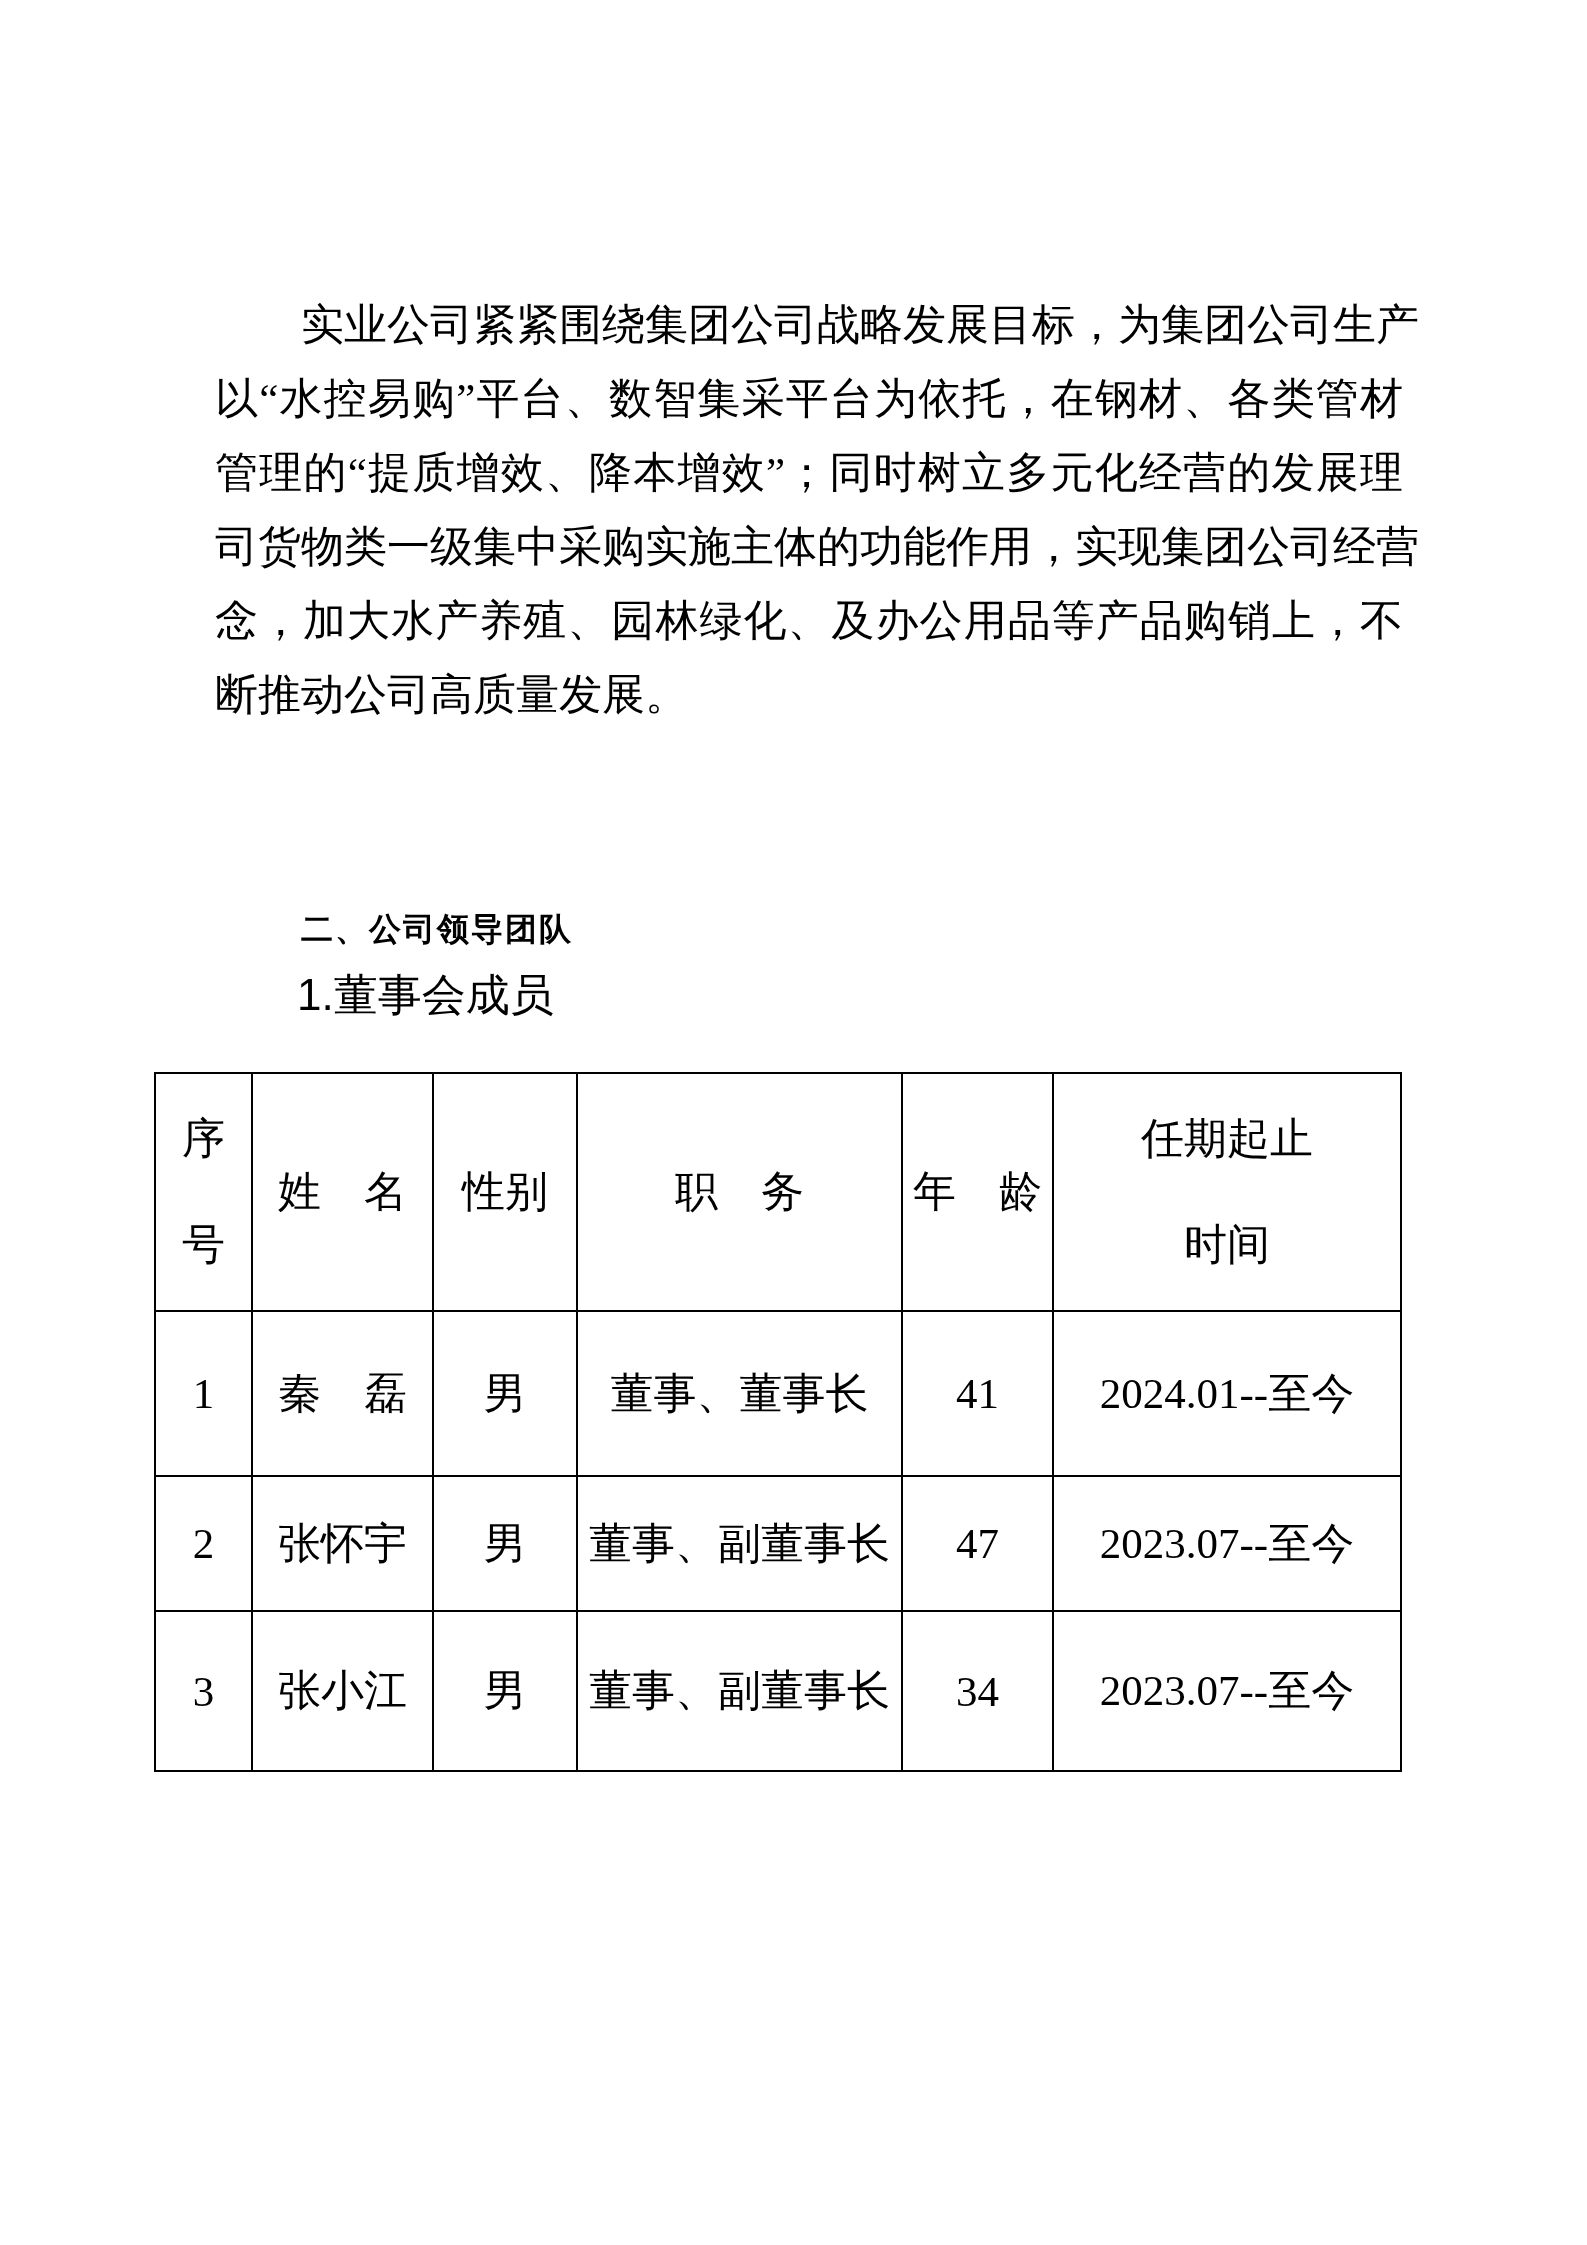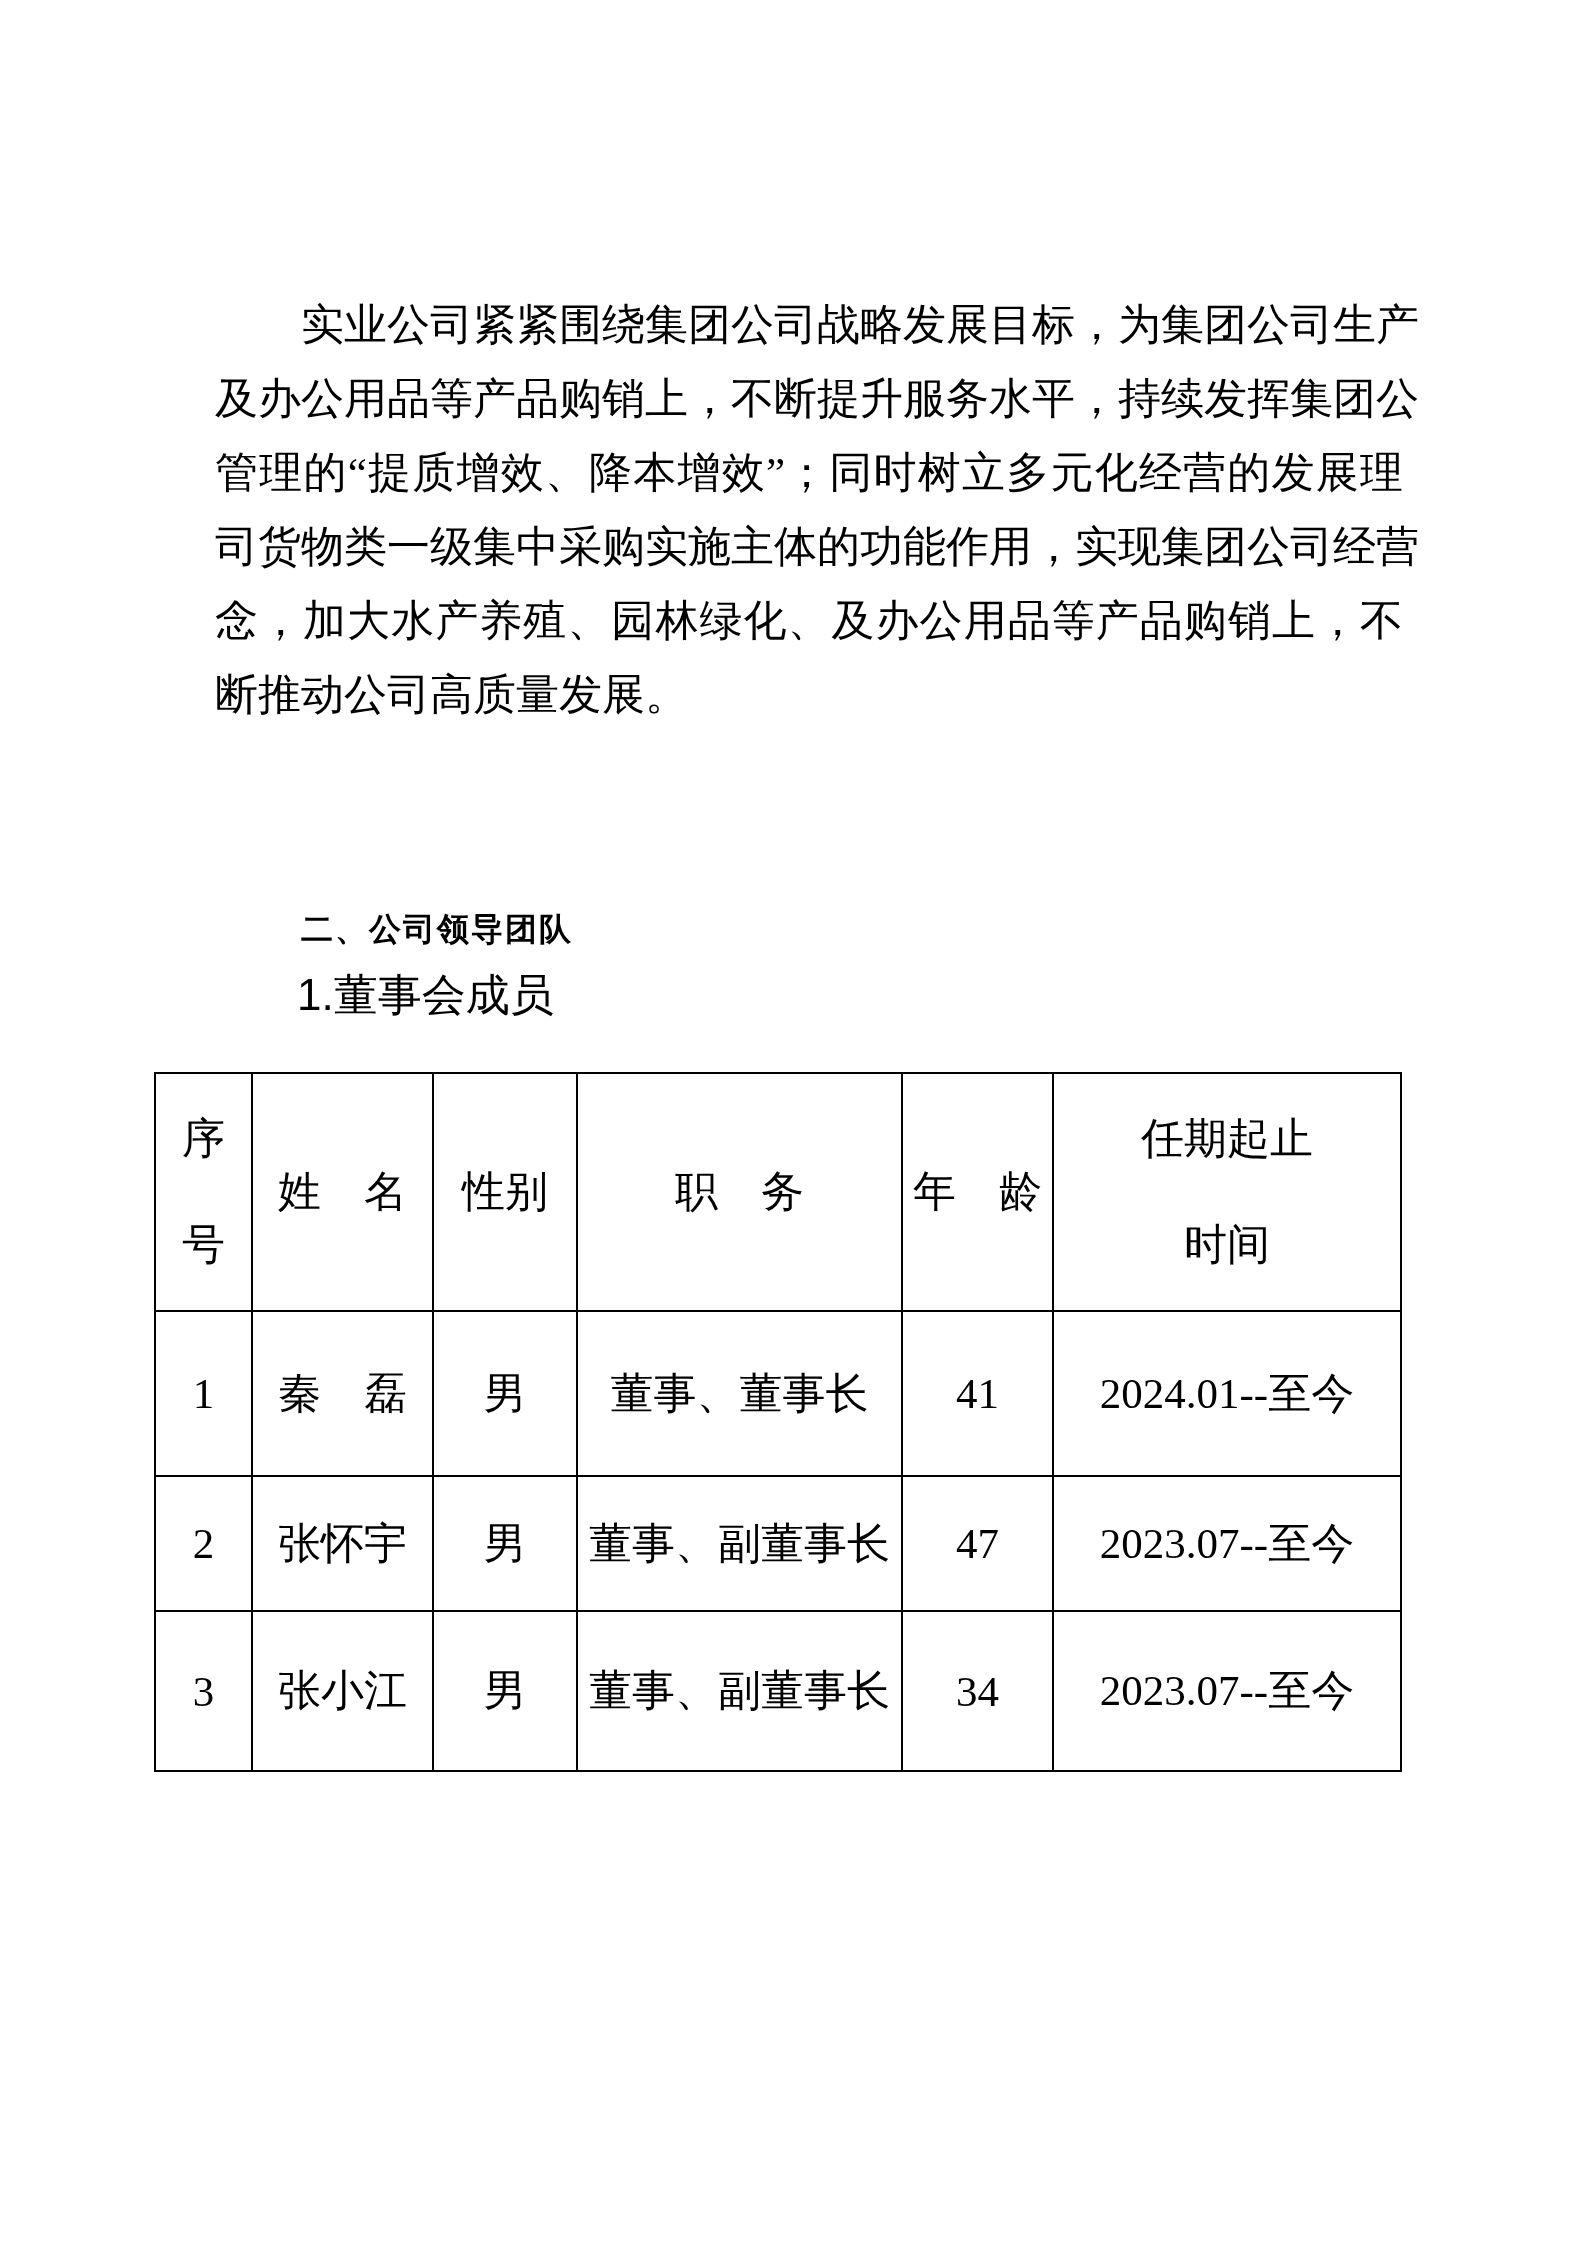--- a/index.html
+++ b/index.html
@@ -70,21 +70,21 @@
   .row-2 { height: 135px; }
   .row-3 { height: 160px; }
 </style>
 </head>
 <body>
 
 <div class="page">
 
   <div class="paragraph">
     <div class="pline first">实业公司紧紧围绕集团公司战略发展目标，为集团公司生产</div>
-    <div class="pline">及办公用品等产品购销上，不断提升服务水平，持续发挥集团公</div>
+    <div class="pline">以“水控易购”平台、数智集采平台为依托，在钢材、各类管材</div>
     <div class="pline">管理的“提质增效、降本增效”；同时树立多元化经营的发展理</div>
     <div class="pline">司货物类一级集中采购实施主体的功能作用，实现集团公司经营</div>
     <div class="pline">念，加大水产养殖、园林绿化、及办公用品等产品购销上，不</div>
     <div class="pline last">断推动公司高质量发展。</div>
   </div>
 
   <div class="section-heading">二、公司领导团队</div>
 
   <div class="sub-heading">1.董事会成员</div>
 

